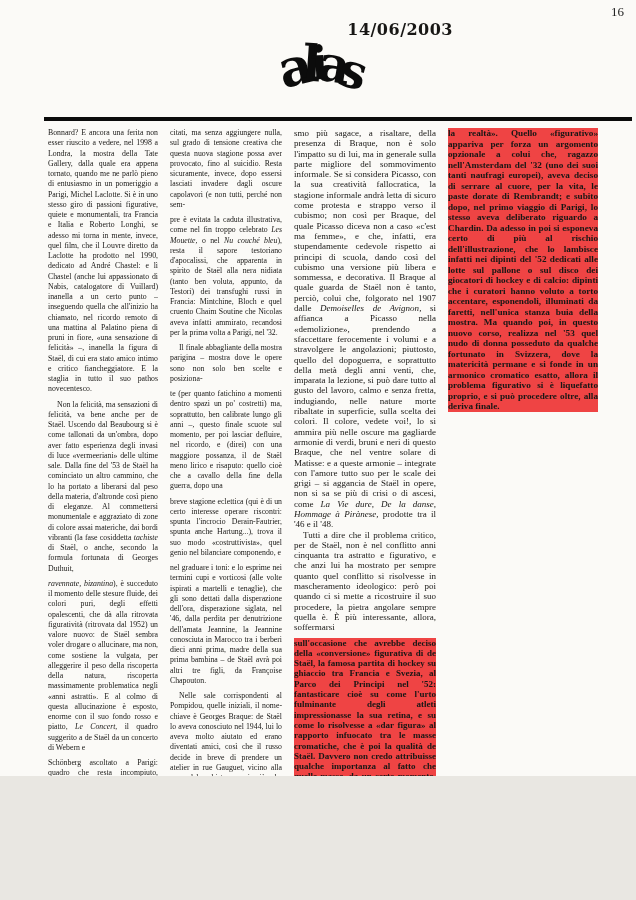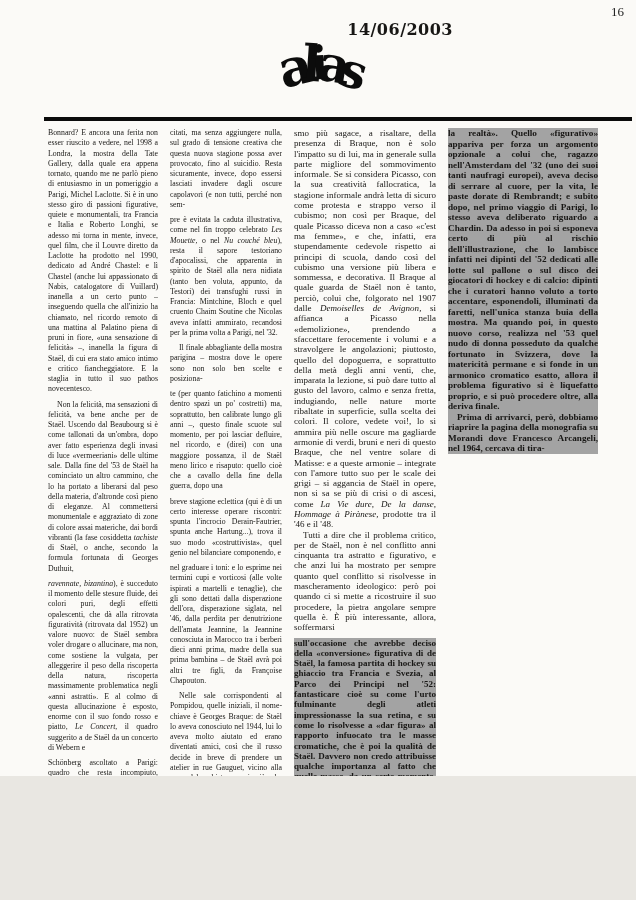--- a/index.html
+++ b/index.html
@@ -34,21 +34,21 @@
   .cols{position:absolute;left:48px;top:128px;display:flex;gap:12px;height:740px;}
   .col{overflow:hidden;height:100%;}
   .col1{width:110px;font-size:7.8px;line-height:10.25px;}
   .col2{width:112px;font-size:7.8px;line-height:10.25px;}
   .col3{width:142px;font-size:9px;line-height:10.3px;}
   .col4{width:150px;font-size:9.2px;line-height:10.5px;}
   p.blk{margin:0;text-align:justify;}
   p.ind{text-indent:9px;}
   p.gap{margin-top:5px;}
   p.hl{
-    background:#a3a3a3;font-weight:bold;
+    background:#ef4444;font-weight:bold;
     padding:0 3px;margin-left:-3px;margin-right:-3px;
     box-decoration-break:clone;
   }
   .footer-section{
     position:absolute;top:864px;left:155px;width:130px;text-align:right;
     font-family:"Liberation Serif",serif;font-weight:bold;font-size:18px;letter-spacing:1px;color:#111;
   }
   .footer-frompage{
     position:absolute;top:864px;right:36px;
     font-family:"Liberation Serif",serif;font-weight:normal;font-size:18px;color:#111;
@@ -89,19 +89,18 @@
         <p class="blk gap"><span>nel graduare i toni: e lo esprime nei termini cupi e vorticosi (alle volte ispirati a martelli e tenaglie), che gli sono dettati dalla disperazione dell'ora, disperazione siglata, nel '46, dalla perdita per denutrizione dell'amata Jeannine, la Jeannine conosciuta in Marocco tra i berberi dieci anni prima, madre della sua prima bambina – de Staël avrà poi altri tre figli, da Françoise Chapouton.</span></p>
         <p class="blk ind gap"><span>Nelle sale corrispondenti al Pompidou, quelle iniziali, il nome-chiave è Georges Braque: de Staël lo aveva conosciuto nel 1944, lui lo aveva molto aiutato ed erano diventati amici, così che il russo decide in breve di prendere un atelier in rue Gauguet, vicino alla casa del cubista ormai più che sessantenne. Guardando disarmati le tele «piranesiane» del primo de Staël, quei coacervi perfetti che in superficie sbarrano uno spazio cavernoso, e tattile secondo i principi del cubi-</span></p>
       </div>
       <div class="col col3">
         <p class="blk"><span>smo più sagace, a risaltare, della presenza di Braque, non è solo l'impatto su di lui, ma in generale sulla parte migliore del sommovimento informale. Se si considera Picasso, con la sua creatività fallocratica, la stagione informale andrà letta di sicuro come protesta e strappo verso il cubismo; non così per Braque, del quale Picasso diceva non a caso «c'est ma femme», e che, infatti, era stupendamente cedevole rispetto ai principi di scuola, dando così del cubismo una versione più libera e sommessa, e decorativa. Il Braque al quale guarda de Staël non è tanto, perciò, colui che, folgorato nel 1907 dalle </span><i>Demoiselles de Avignon</i><span>, si affianca a Picasso nella «demolizione», prendendo a sfaccettare ferocemente i volumi e a stravolgere le angolazioni; piuttosto, quello del dopoguerra, e soprattutto della metà degli anni venti, che, imparata la lezione, si può dare tutto al gusto del lavoro, calmo e senza fretta, indugiando, nelle nature morte ribaltate in superficie, sulla scelta dei colori. Il colore, vedete voi!, lo si ammira più nelle oscure ma gagliarde armonie di verdi, bruni e neri di questo Braque, che nel ventre solare di Matisse: e a queste armonie – integrate con l'amore tutto suo per le scale dei grigi – si aggancia de Staël in opere, non si sa se più di crisi o di ascesi, come </span><i>La Vie dure</i><span>, </span><i>De la danse</i><span>, </span><i>Hommage à Pirànese</i><span>, prodotte tra il '46 e il '48.</span></p>
         <p class="blk ind"><span>Tutti a dire che il problema critico, per de Staël, non è nel conflitto anni cinquanta tra astratto e figurativo, e che anzi lui ha mostrato per sempre quanto quel conflitto si risolvesse in mascheramento ideologico: però poi quando ci si mette a ricostruire il suo procedere, la pietra angolare sempre quella è. È più interessante, allora, soffermarsi</span></p>
         <p class="blk gap hl"><span>sull'occasione che avrebbe deciso della «conversione» figurativa di de Staël, la famosa partita di hockey su ghiaccio tra Francia e Svezia, al Parco dei Principi nel '52: fantasticare cioè su come l'urto fulminante degli atleti impressionasse la sua retina, e su come lo risolvesse a «dar figura» al rapporto infuocato tra le masse cromatiche, che è poi la qualità de Staël. Davvero non credo attribuisse qualche importanza al fatto che quelle masse, da un certo momento, «tornassero al-</span></p>
       </div>
       <div class="col col4">
         <p class="blk hl"><span>la realtà». Quello «figurativo» appariva per forza un argomento opzionale a colui che, ragazzo nell'Amsterdam del '32 (uno dei suoi tanti naufragi europei), aveva deciso di serrare al cuore, per la vita, le paste dorate di Rembrandt; e subito dopo, nel primo viaggio di Parigi, lo stesso aveva deliberato riguardo a Chardin. Da adesso in poi si esponeva certo di più al rischio dell'illustrazione, che lo lambisce infatti nei dipinti del '52 dedicati alle lotte sul pallone o sul disco dei giocatori di hockey e di calcio: dipinti che i curatori hanno voluto a torto accentare, esponendoli, illuminati da faretti, nell'unica stanza buia della mostra. Ma quando poi, in questo nuovo corso, realizza nel '53 quel nudo di donna posseduto da qualche fortunato in Svizzera, dove la matericità permane e si fonde in un armonico cromatico esatto, allora il problema figurativo si è liquefatto proprio, e si può procedere oltre, alla deriva finale.</span></p>
-        <p class="blk ind hl"><span>Prima di arrivarci, però, dobbiamo riaprire la pagina della monografia su Morandi dove Francesco Arcangeli, nel 1964, cercava di tira-</span></p>
       </div>
     </div>
 
   <div class="footer-section">Cultura</div>
   <div class="footer-frompage">Da pag.20</div>
 </div>
 
 </body></html>

